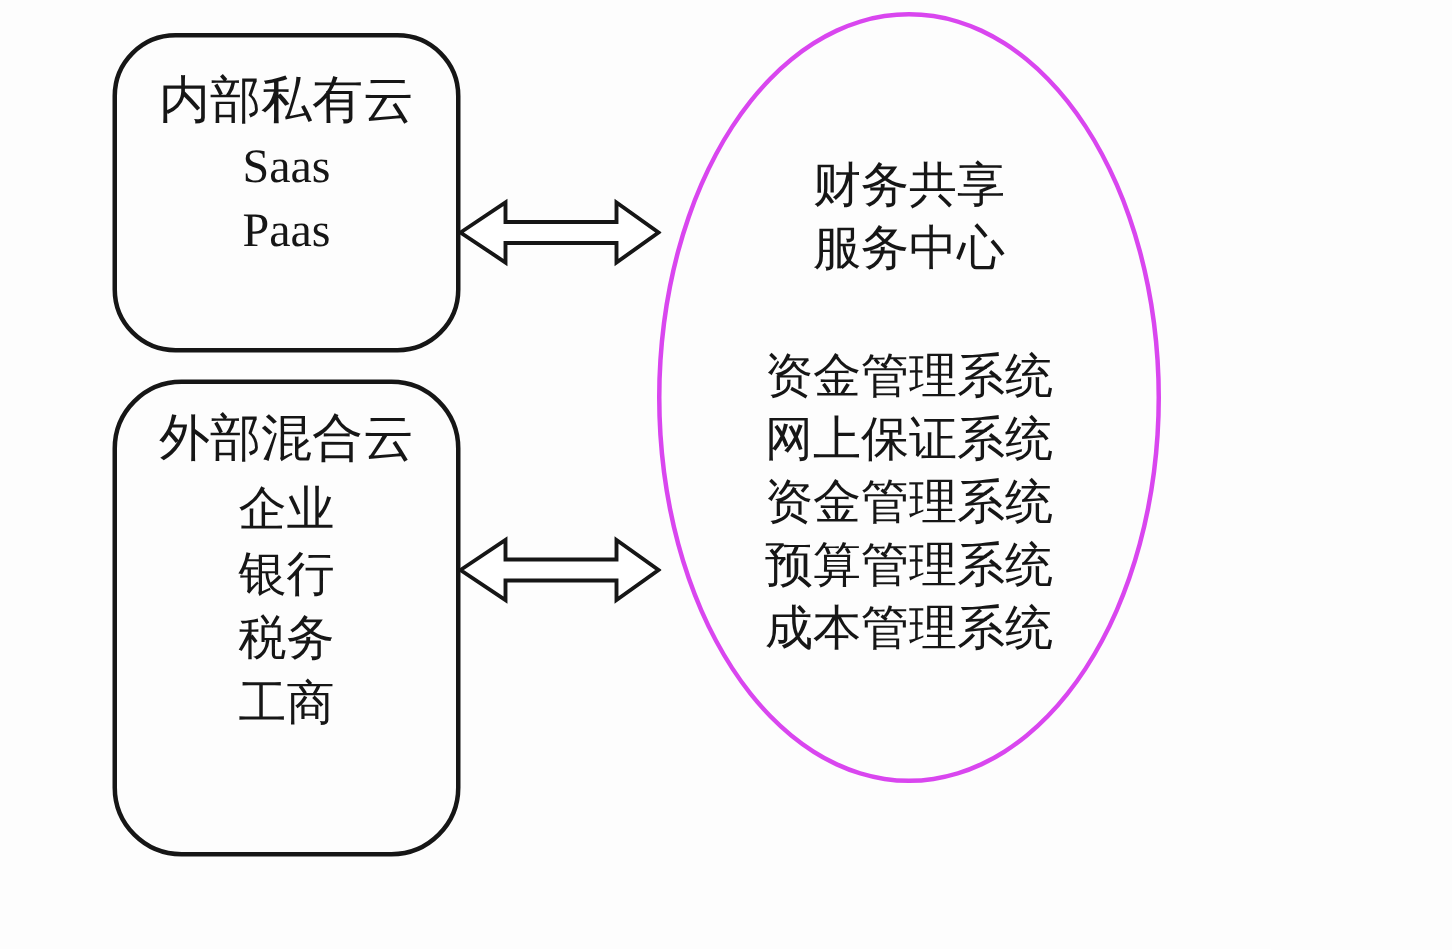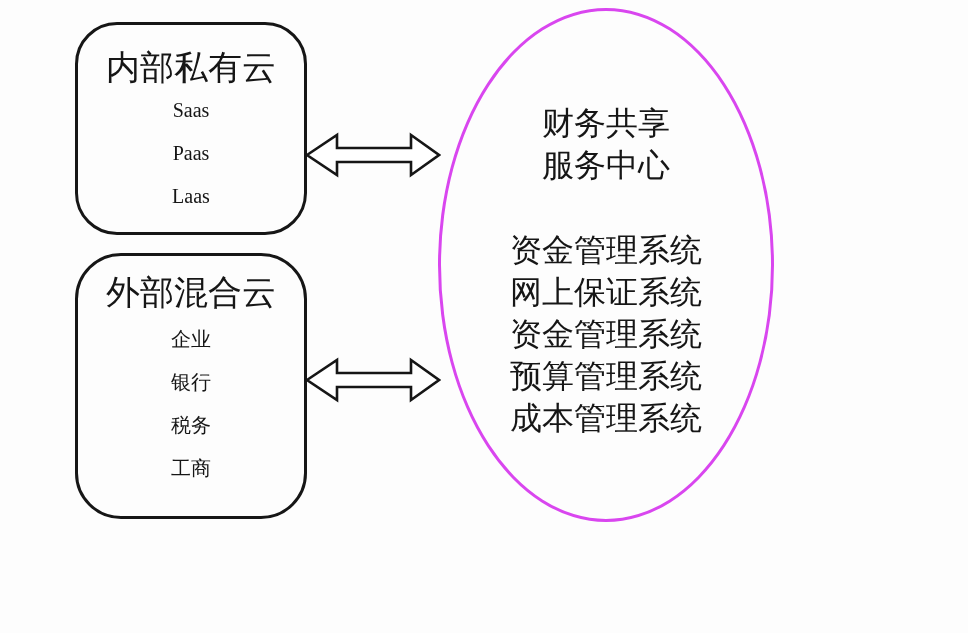--- a/index.html
+++ b/index.html
@@ -5,24 +5,24 @@
   html,body{margin:0;padding:0;background:#ffffff;}
   .canvas{
     position:relative;width:968px;height:633px;background:#fdfdfd;
     font-family:"Liberation Serif","DejaVu Serif",serif;color:#161616;overflow:hidden;
   }
   .rbox{
     position:absolute;box-sizing:border-box;border:3px solid #161616;
     background:transparent;text-align:center;
   }
   .box-private{left:75px;top:22px;width:232px;height:213px;border-radius:42px;padding-top:21px;}
-  .box-hybrid{left:75px;top:253px;width:232px;height:266px;border-radius:46px;padding-top:15px;}
+  .box-hybrid{left:75px;top:253px;width:232px;height:318px;border-radius:46px;padding-top:15px;}
   .box-title{font-size:34px;line-height:43px;white-space:nowrap;}
   .box-hybrid .box-title{margin-bottom:4px;}
-  .box-item{font-size:20px;line-height:43px;white-space:nowrap;}
+  .box-item{font-size:32px;line-height:43px;white-space:nowrap;}
   .ellipse{
     position:absolute;box-sizing:border-box;left:438px;top:8px;width:336px;height:514px;
     border:3px solid #d946ef;border-radius:50%;text-align:center;padding-top:91px;
   }
   .ell-line{font-size:32px;line-height:42px;white-space:nowrap;}
   .ell-gap{height:43px;}
   .arrow{position:absolute;left:305px;width:136px;height:46px;}
   .arrow-top{top:132px;}
   .arrow-bottom{top:357px;}
   .caption{
@@ -34,21 +34,20 @@
 </style>
 </head>
 <body>
 
 <div class="canvas">
 
   <div class="rbox box-private">
     <div class="box-title">内部私有云</div>
     <div class="box-item">Saas</div>
     <div class="box-item">Paas</div>
-    <div class="box-item">Laas</div>
   </div>
 
   <div class="rbox box-hybrid">
     <div class="box-title">外部混合云</div>
     <div class="box-item">企业</div>
     <div class="box-item">银行</div>
     <div class="box-item">税务</div>
     <div class="box-item">工商</div>
   </div>
 

